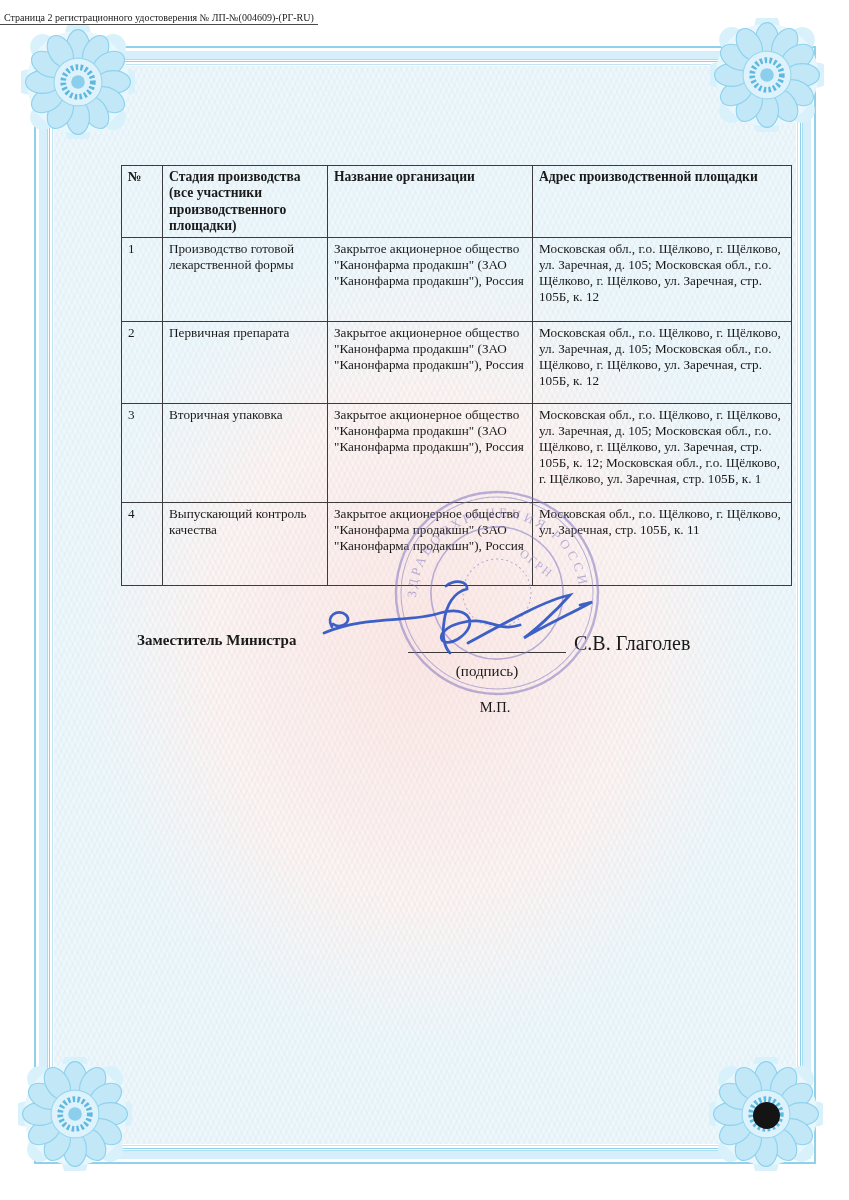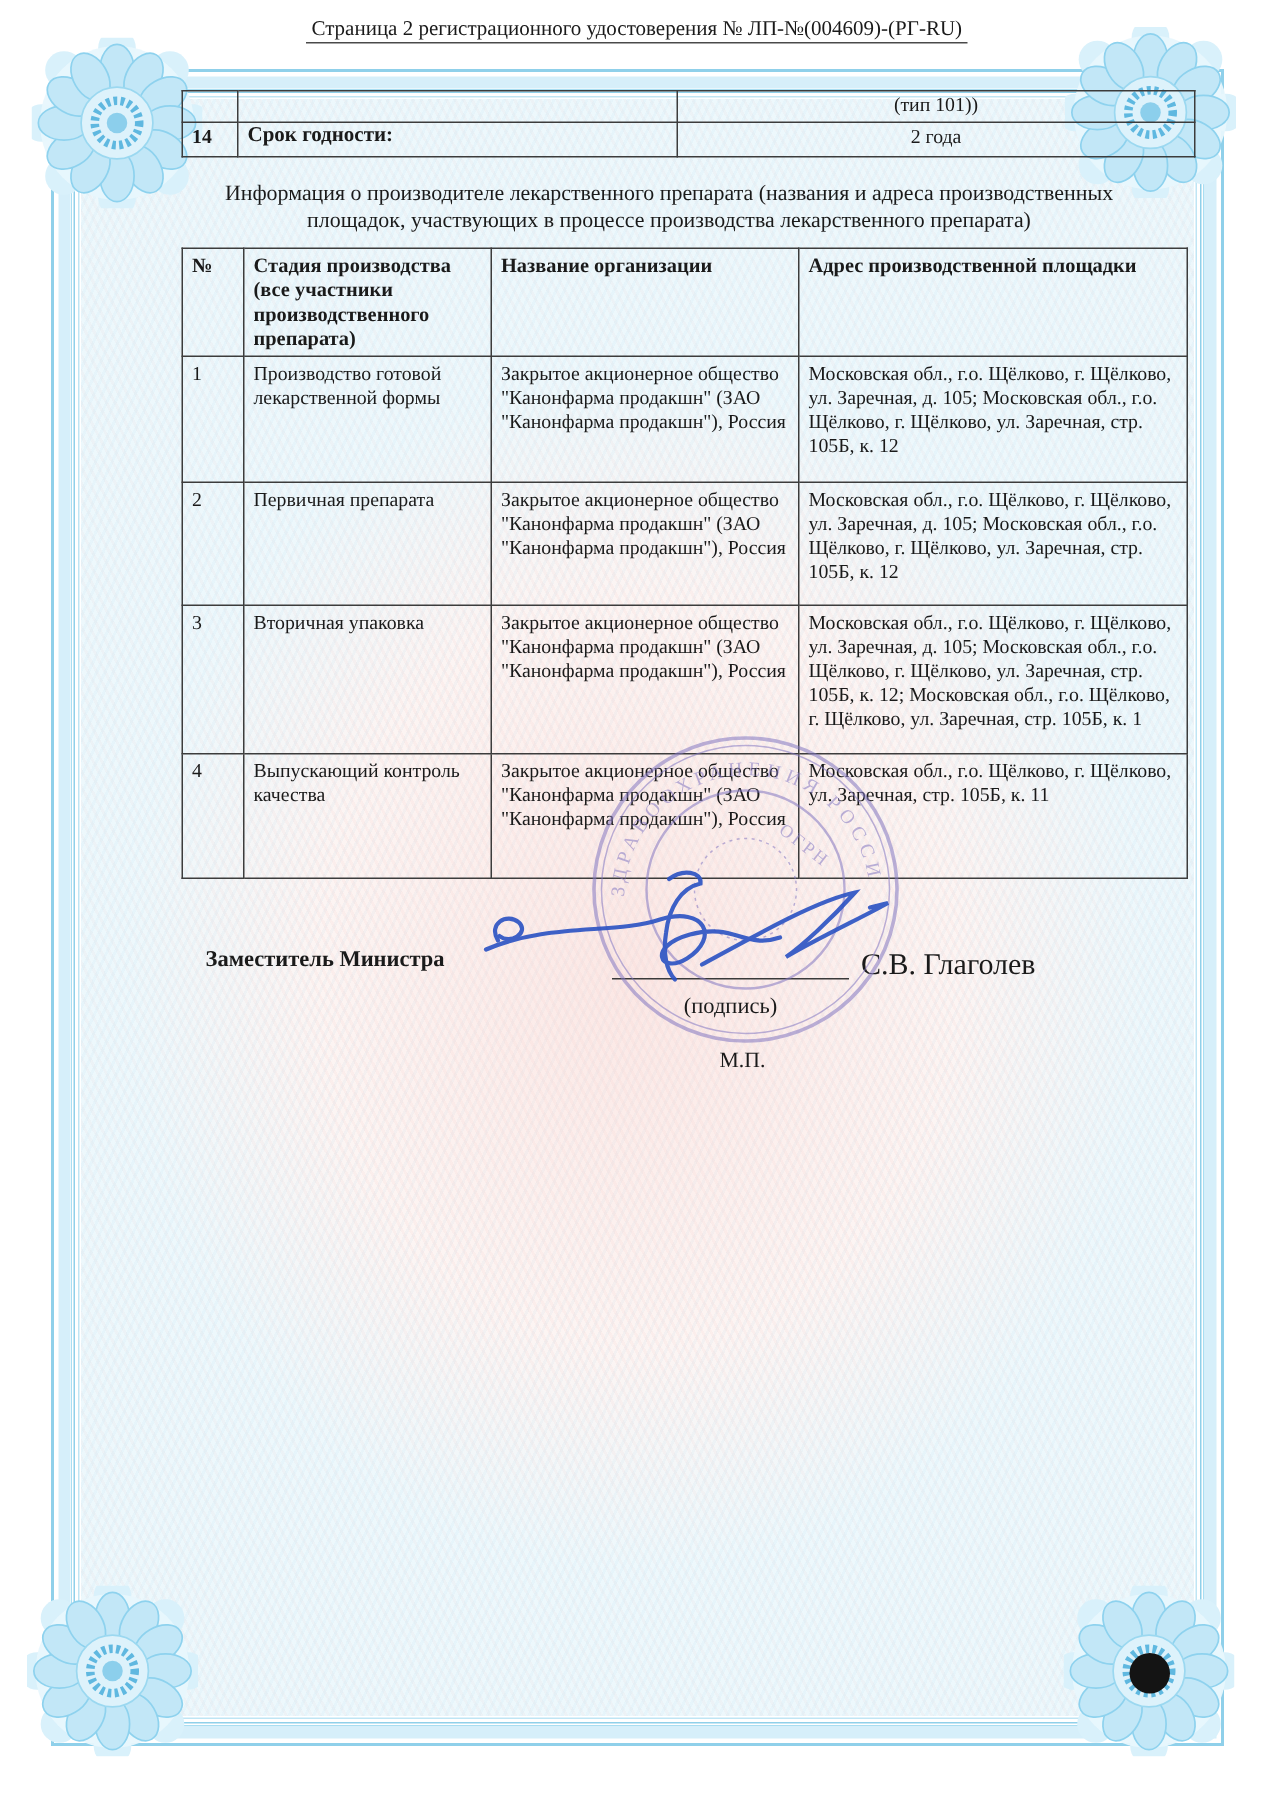--- a/index.html
+++ b/index.html
@@ -19,22 +19,22 @@
        repeating-linear-gradient(115deg, rgba(140,198,228,.10) 0 2px, rgba(255,255,255,0) 2px 5px),
        repeating-linear-gradient(62deg, rgba(236,168,165,.10) 0 2px, rgba(255,255,255,0) 2px 5px),
        #fdfdfd;}
 
   .rosette{position:absolute;width:114px;height:114px;z-index:1;}
   .punch-hole{position:absolute;left:753px;top:1102px;width:27px;height:27px;border-radius:50%;
               background:#141414;z-index:2;}
 
   
   .content{position:absolute;inset:0;z-index:3;}
-  .page-header{position:absolute;left:0;top:12px;width:849px;text-align:center;
-               font-size:14px;}
+  .page-header{position:absolute;left:0;top:12px;width:849px;text-align:left;
+               font-size:10px;}
   .page-header span{border-bottom:1px solid #4a4a4a;padding:0 4px 1px;}
 
   table{border-collapse:collapse;table-layout:fixed;background:transparent;}
   td,th{border:1px solid #3c3c3c;padding:1px 6px;vertical-align:top;
         font-size:13.2px;line-height:1.2;overflow:hidden;}
 
   .top-table{position:absolute;left:121px;top:60px;width:650px;}
   .top-table .c-num{width:24px;font-weight:bold;}
   .top-table .c-label{width:280px;font-weight:bold;font-size:14px;}
   .top-table .c-value{width:332px;text-align:center;}
@@ -125,42 +125,27 @@
     <use href="#rosette" width="114" height="114"></use>
   </svg>
 <svg class="rosette" style="left:709px;top:1057px">
     <use href="#rosette" width="114" height="114"></use>
   </svg>
 <div class="punch-hole"></div>
 
 <div class="content">
   <div class="page-header"><span>Страница 2 регистрационного удостоверения № ЛП-№(004609)-(РГ-RU)</span></div>
 
-  <table class="top-table">
-    <tbody>
-        <tr>
-      <td class="c-num"></td>
-      <td class="c-label"></td>
-      <td class="c-value">(тип 101))</td>
-    </tr>
-    <tr>
-      <td class="c-num">14</td>
-      <td class="c-label">Срок годности:</td>
-      <td class="c-value">2 года</td>
-    </tr>
-  </tbody>
-    </table>
-
-  <div class="intro">Информация о производителе лекарственного препарата (названия и адреса производственных площадок, участвующих в процессе производства лекарственного препарата)</div>
+
 
   <table class="man-table">
     <thead>
       <tr>
         <th class="c0">№</th>
-        <th class="c1">Стадия производства (все участники производственного препарата)</th>
+        <th class="c1">Стадия производства (все участники производственного площадки)</th>
         <th class="c2">Название организации</th>
         <th class="c3">Адрес производственной площадки</th>
       </tr>
     </thead>
     <tbody>
       <tr class="r0">
         <td>1</td>
         <td>Производство готовой лекарственной формы</td>
         <td>Закрытое акционерное общество "Канонфарма продакшн" (ЗАО "Канонфарма продакшн"), Россия</td>
         <td>Московская обл., г.о. Щёлково, г. Щёлково, ул. Заречная, д. 105; Московская обл., г.о. Щёлково, г. Щёлково, ул. Заречная, стр. 105Б, к. 12</td>

